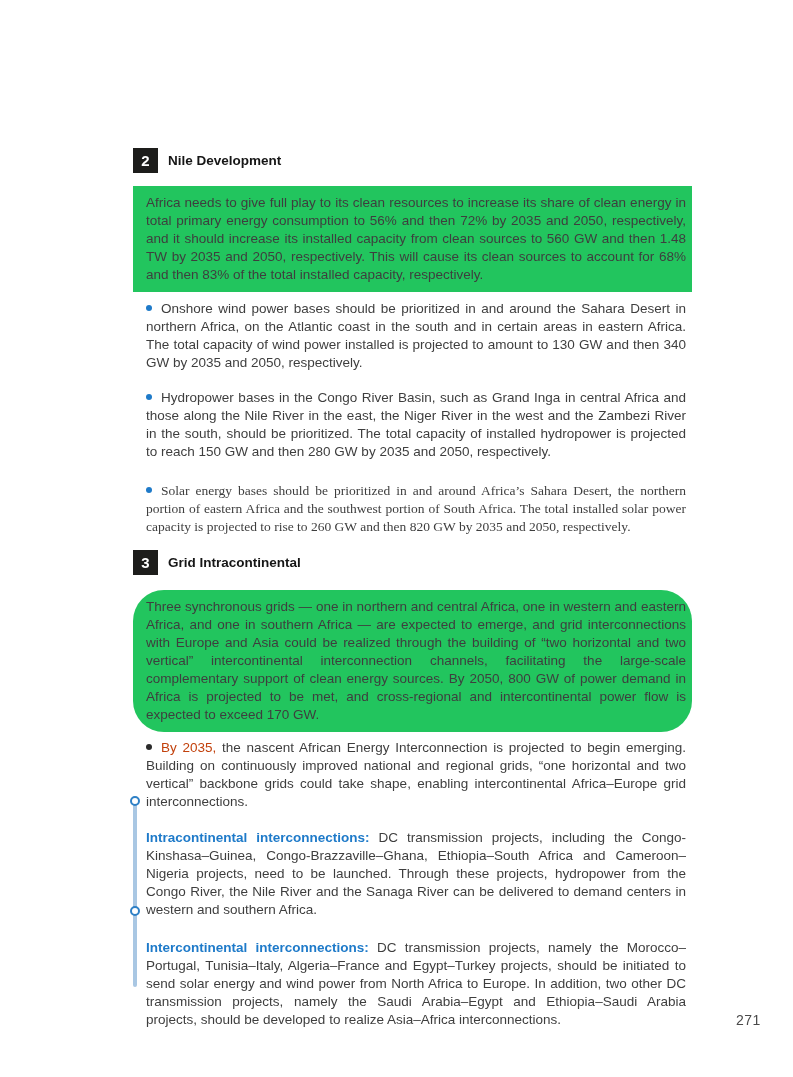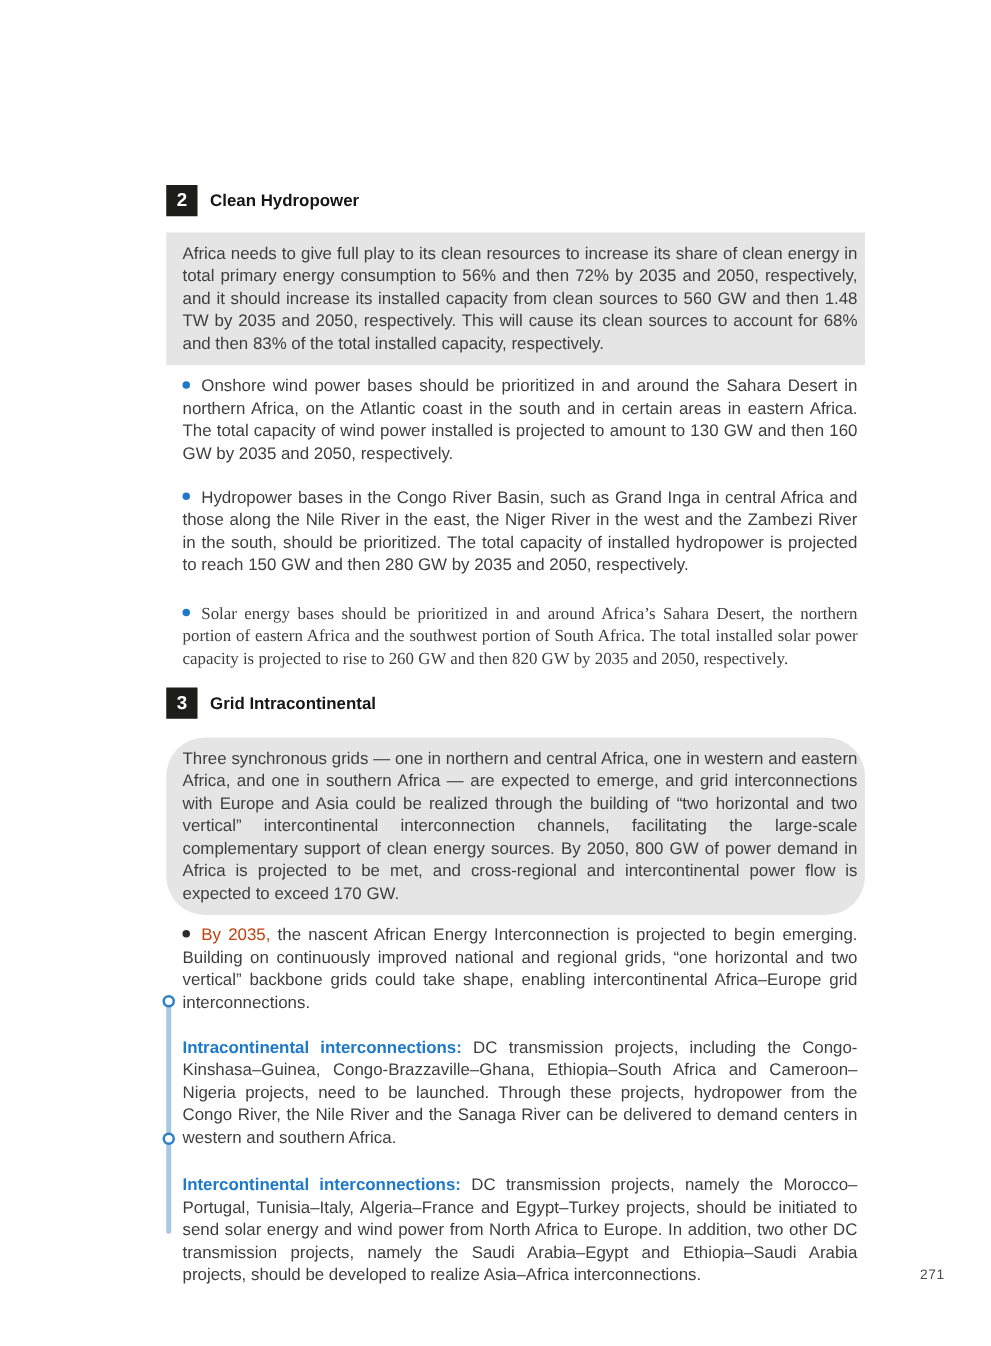--- a/index.html
+++ b/index.html
@@ -23,21 +23,21 @@
   .badge {
     width:25px; height:25px; background:#1d1d1b; color:#ffffff;
     font-weight:bold; font-size:15px;
     display:flex; align-items:center; justify-content:center;
     flex:0 0 auto;
   }
   .section-title {
     font-weight:bold; font-size:13.5px; color:#161616;
   }
   .hl-box {
-    background:#e5e5e5;
+    background:#22c55e;
     padding:8px 6px 8px 13px;
     text-align:justify;
     margin-bottom:8px;
   }
   .hl-box.second { margin-bottom:7px;border-radius:31px; }
   .para {
     padding:0 6px 0 13px;
     text-align:justify;
   }
   .para.wind  { margin:0 0 17px 0; }
@@ -61,38 +61,38 @@
   }
   .marker-circle {
     position:absolute; width:10px; height:10px;
     background:#ffffff; border:2px solid #2e80c6; border-radius:50%;
     left:130px;
   }
   .marker-circle.c1 { top:796px; }
   .marker-circle.c2 { top:906px; }
   .page-number {
     position:absolute; left:736px; top:1011px;
-    font-size:11px; color:#4a4a4a; letter-spacing:0.5px;
+    font-size:14px; color:#4a4a4a; letter-spacing:0.5px;
   }
 </style>
 </head>
 <body>
 
 <div class="page">
 
   <div class="content">
 
     <div class="section-header">
       <div class="badge">2</div>
-      <div class="section-title">Clean Hydropower</div>
+      <div class="section-title">Nile Development</div>
     </div>
 
     <div class="hl-box">Africa needs to give full play to its clean resources to increase its share of clean energy in total primary energy consumption to 56% and then 72% by 2035 and 2050, respectively, and it should increase its installed capacity from clean sources to 560 GW and then 1.48 TW by 2035 and 2050, respectively. This will cause its clean sources to account for 68% and then 83% of the total installed capacity, respectively.</div>
 
-    <div class="para wind"><span class="dot"></span><span>Onshore wind power bases should be prioritized in and around the Sahara Desert in northern Africa, on the Atlantic coast in the south and in certain areas in eastern Africa. The total capacity of wind power installed is projected to amount to 130 GW and then 160 GW by 2035 and 2050, respectively.</span></div>
+    <div class="para wind"><span class="dot"></span><span>Onshore wind power bases should be prioritized in and around the Sahara Desert in northern Africa, on the Atlantic coast in the south and in certain areas in eastern Africa. The total capacity of wind power installed is projected to amount to 130 GW and then 340 GW by 2035 and 2050, respectively.</span></div>
 
     <div class="para hydro"><span class="dot"></span><span>Hydropower bases in the Congo River Basin, such as Grand Inga in central Africa and those along the Nile River in the east, the Niger River in the west and the Zambezi River in the south, should be prioritized. The total capacity of installed hydropower is projected to reach 150 GW and then 280 GW by 2035 and 2050, respectively.</span></div>
 
     <div class="para solar"><span class="dot"></span><span>Solar energy bases should be prioritized in and around Africa’s Sahara Desert, the northern portion of eastern Africa and the southwest portion of South Africa. The total installed solar power capacity is projected to rise to 260 GW and then 820 GW by 2035 and 2050, respectively.</span></div>
 
     <div class="section-header sh2">
       <div class="badge">3</div>
       <div class="section-title">Grid Intracontinental</div>
     </div>
 

